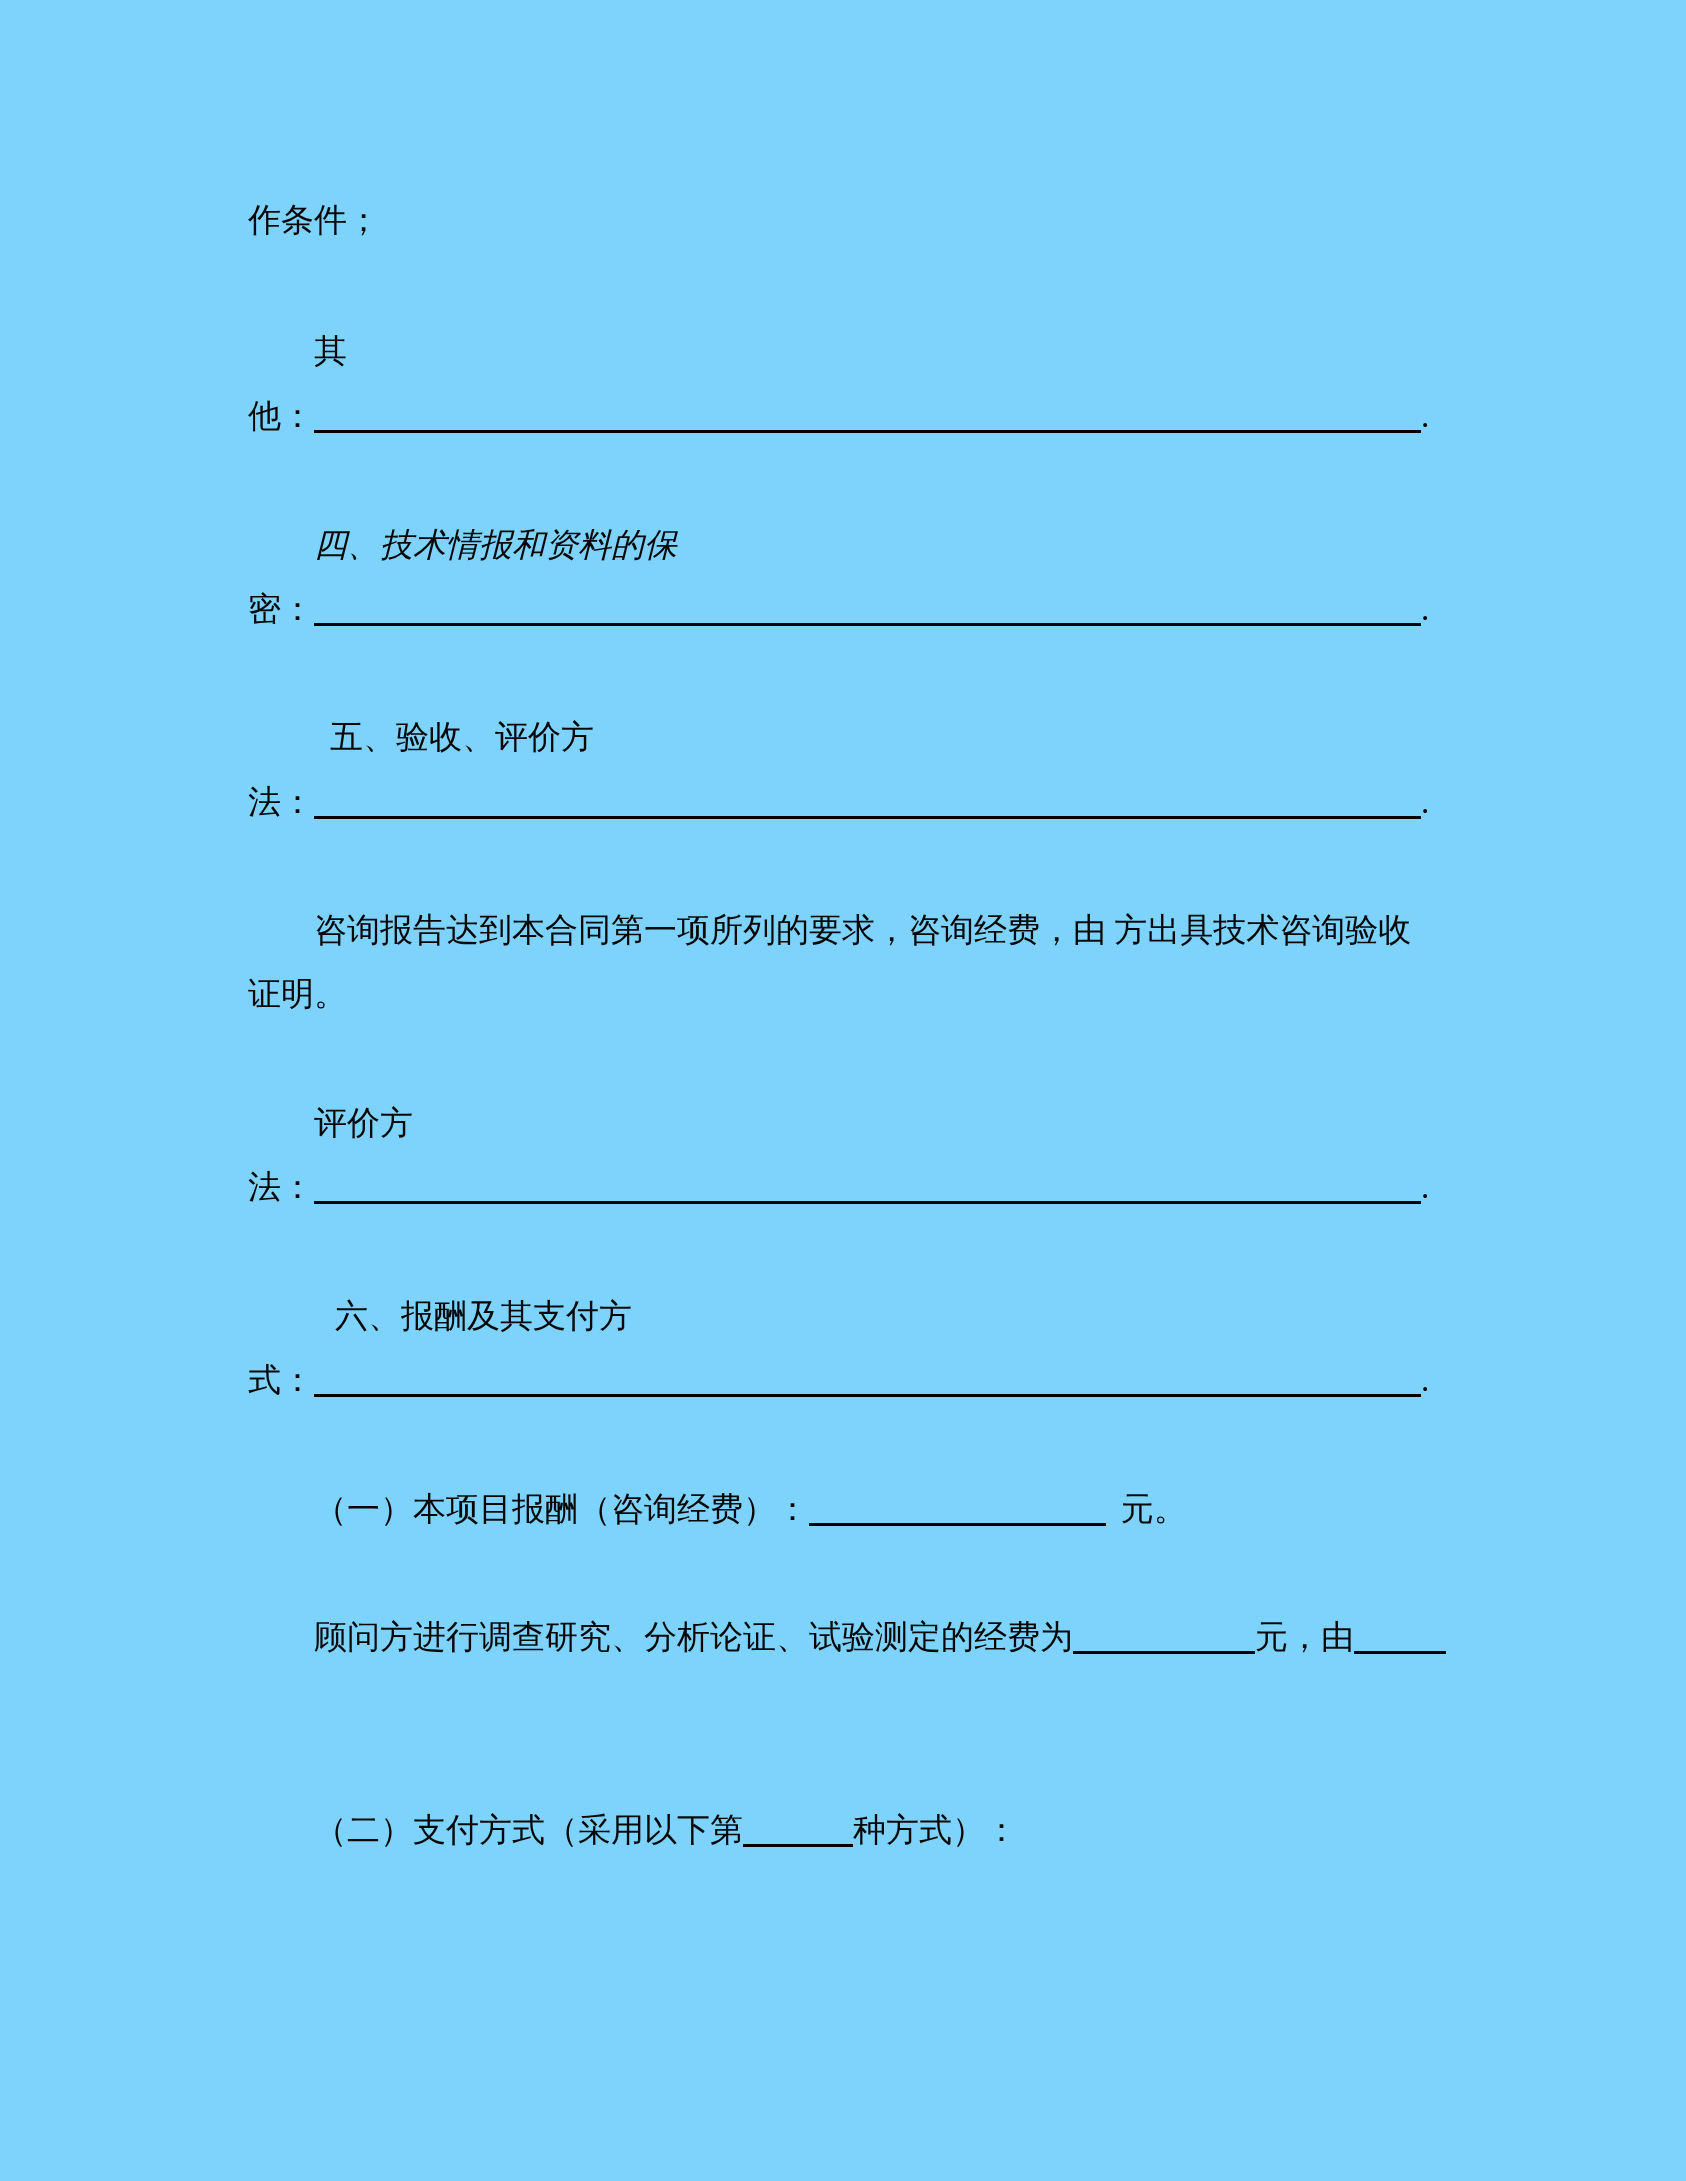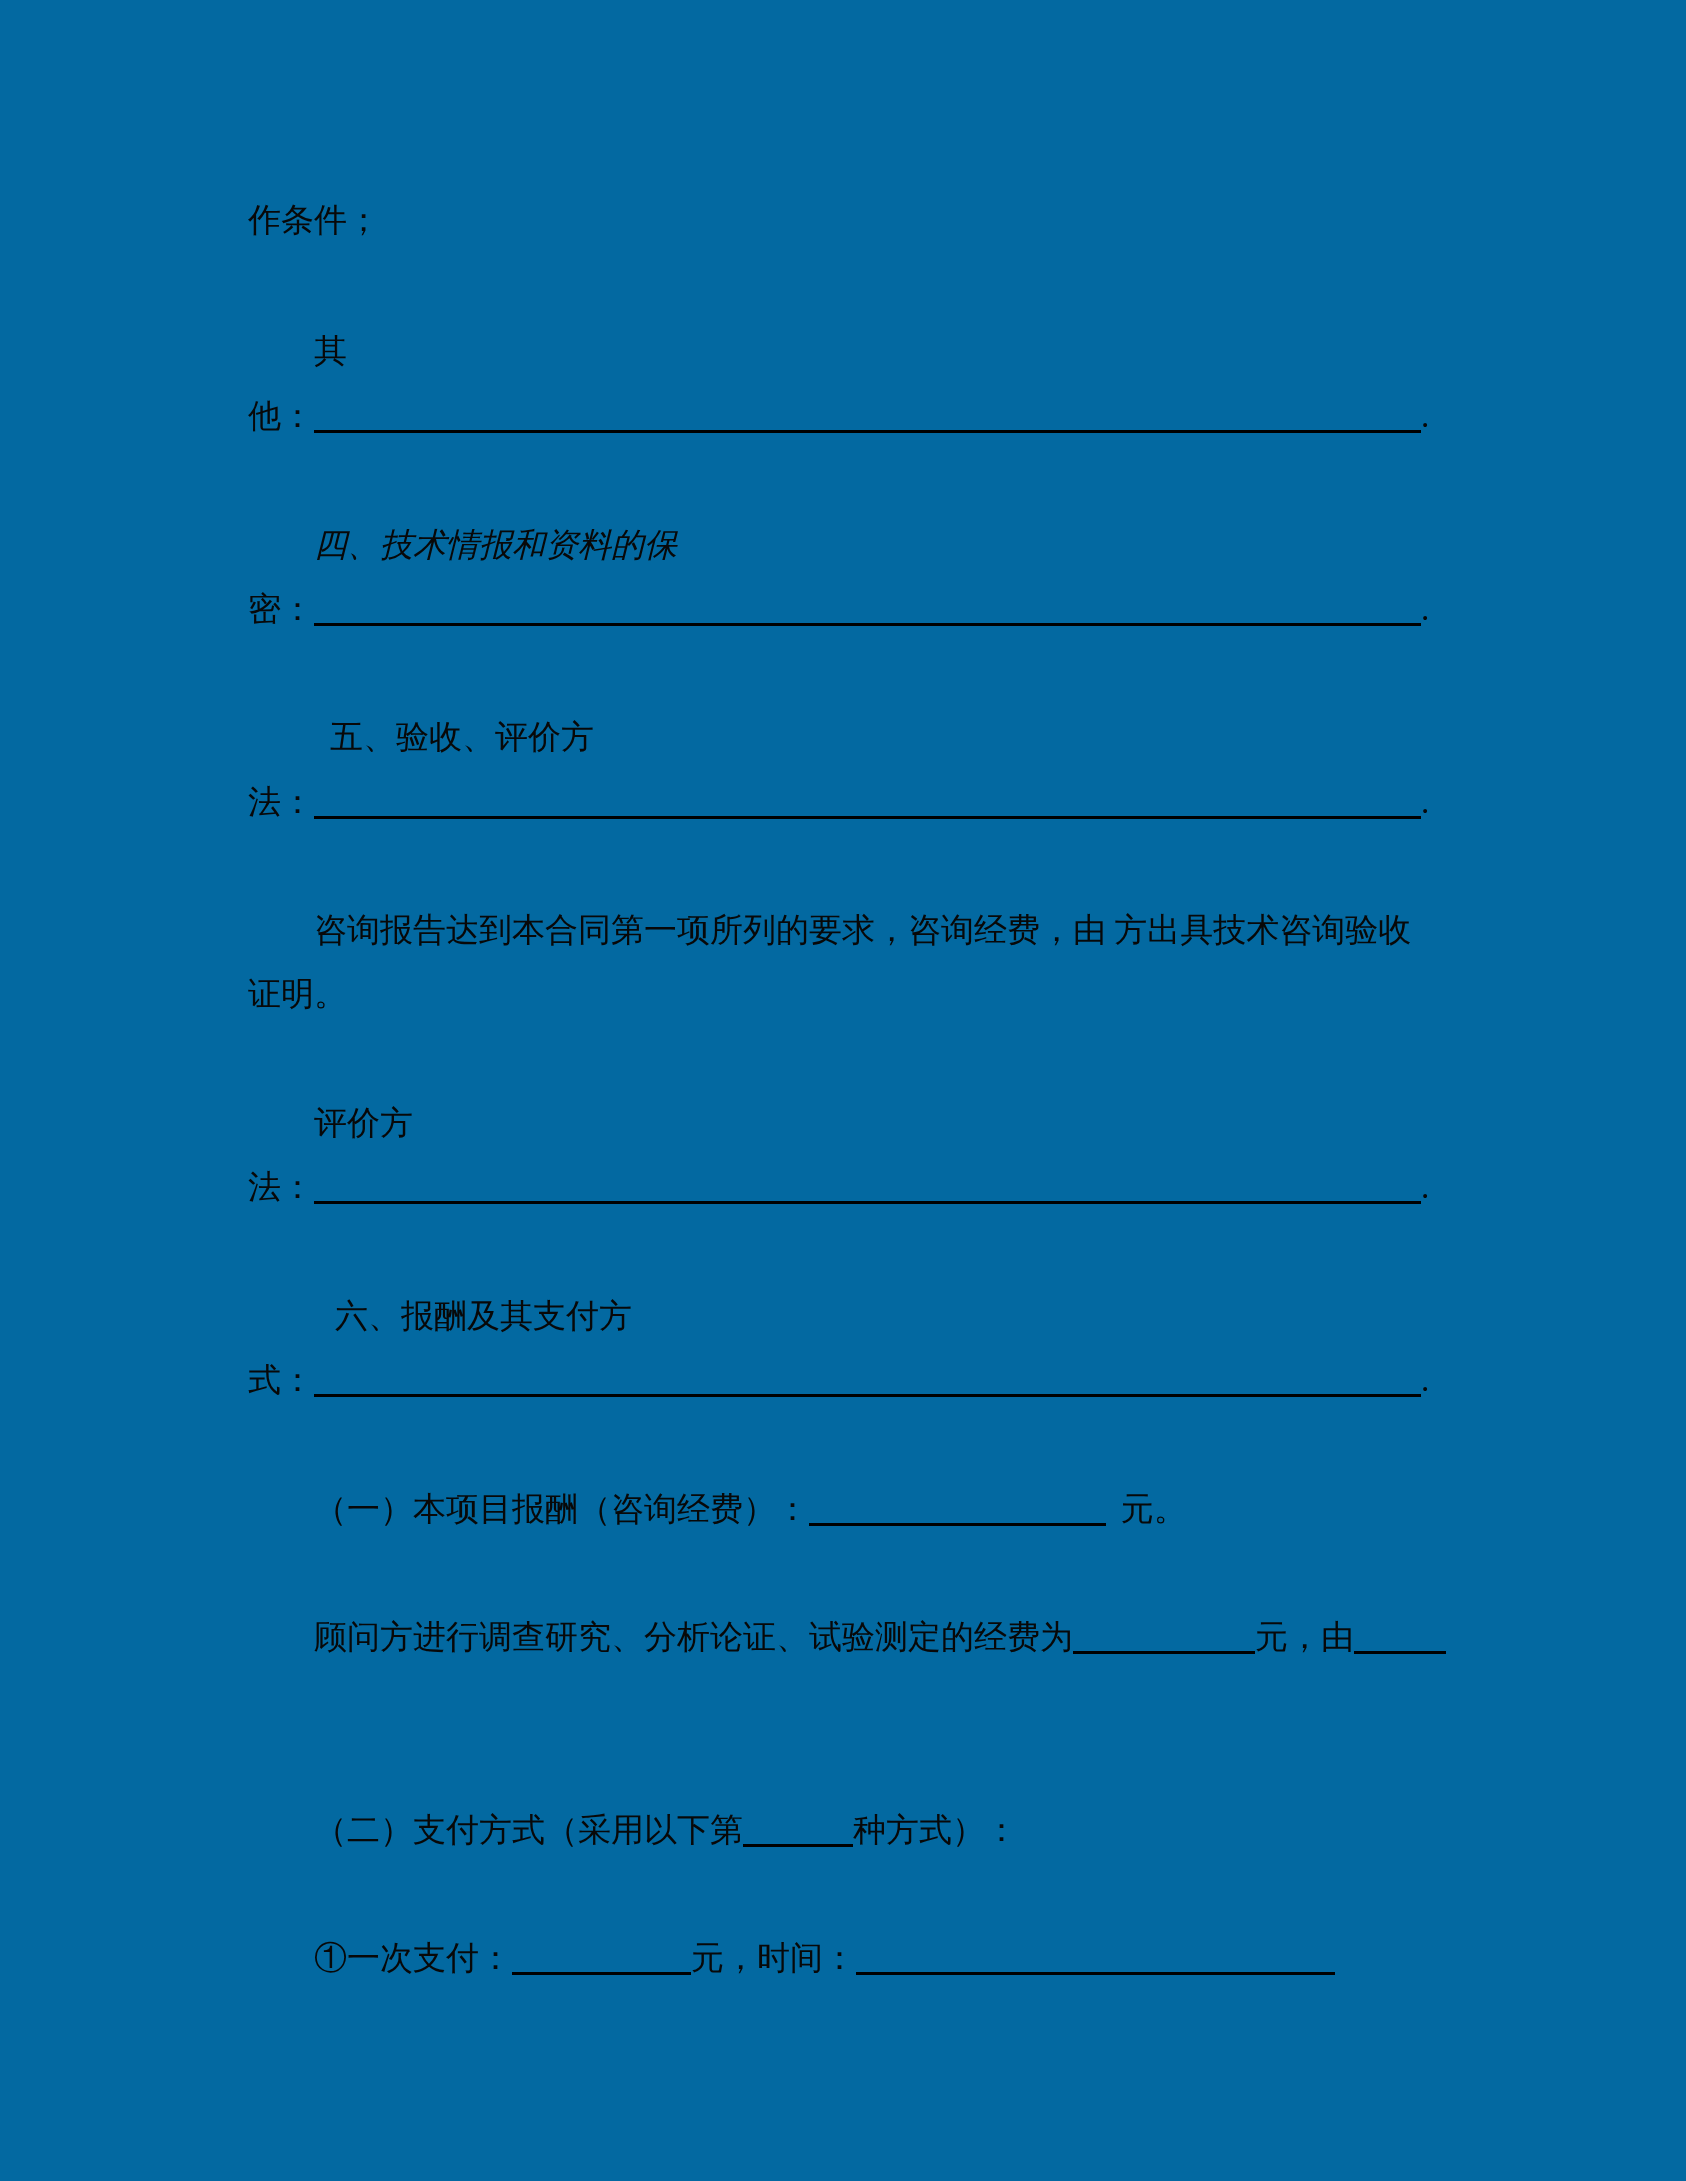--- a/index.html
+++ b/index.html
@@ -4,21 +4,21 @@
 <style>
   html, body {
     margin: 0;
     padding: 0;
     background: #ffffff;
   }
   .page {
     position: relative;
     width: 1686px;
     height: 2182px;
-    background: #0369a1;
+    background: #7dd3fc;
     font-family: "Liberation Serif", "DejaVu Serif", serif;
     font-size: 33px;
     color: #080808;
     overflow: hidden;
   }
   .line {
     position: absolute;
     left: 248px;
     height: 44px;
     line-height: 44px;
@@ -122,18 +122,15 @@
 
   <div class="line ind l14">
     <span>（一）本项目报酬（咨询经费）：</span><span class="blank bw-323"></span><span>元。</span>
   </div>
 
 
   <div class="line ind l17">
     <span>（二）支付方式（采用以下第</span><span class="blank bw-120"></span><span>种方式）：</span>
   </div>
 
-  <div class="line ind l18">
-    <span>①一次支付：</span><span class="blank bw-195"></span><span>元，时间：</span><span class="blank bw-522"></span>
-  </div>
 
 </div>
 
 
 </body></html>

